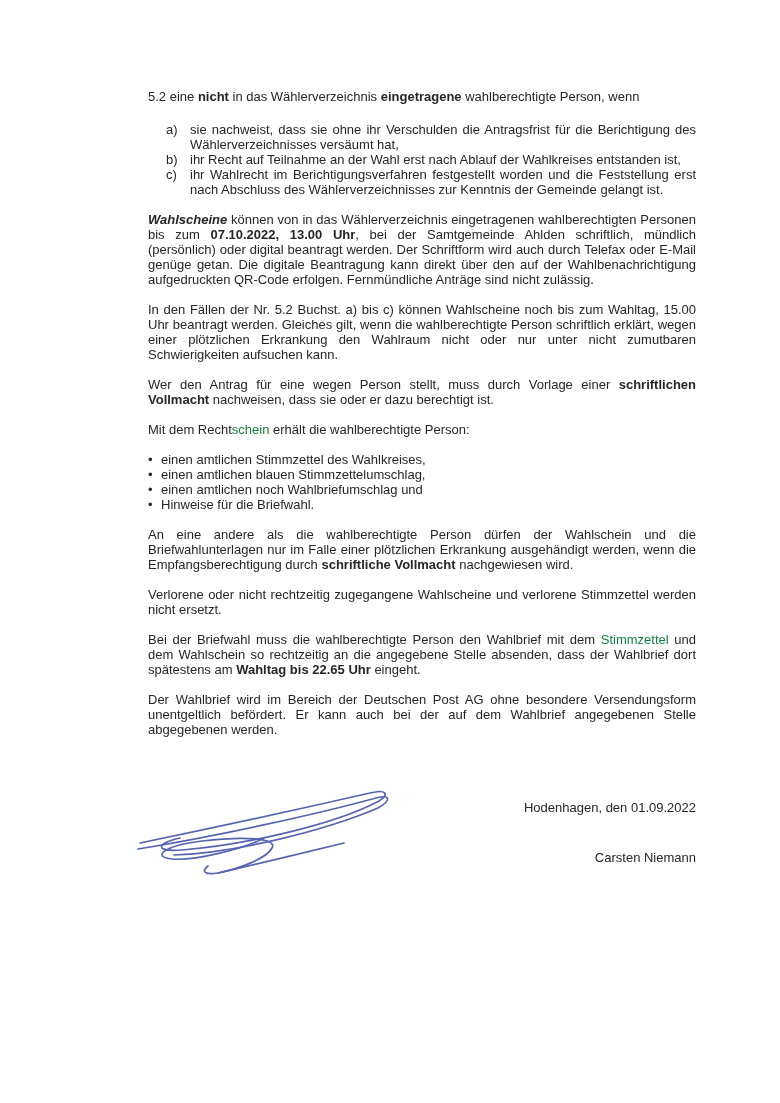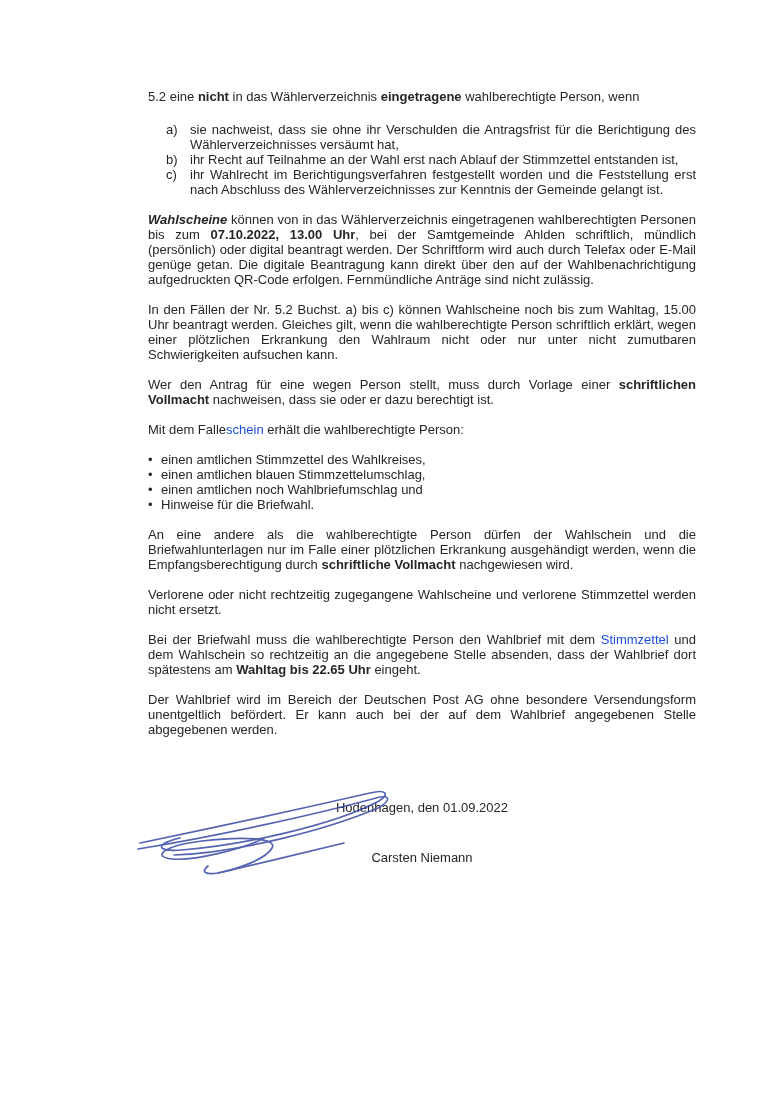--- a/index.html
+++ b/index.html
@@ -18,36 +18,36 @@
   }
   .content {
     position:absolute; left:135px; top:89px; width:548px;
     font-size:13px; line-height:15px;
     color:#262626;
   }
   .para { margin:0 0 15px 0; text-align:justify; }
   .intro { margin-bottom:18px; text-align:left; }
   .b { font-weight:bold; }
   .bi { font-weight:bold; font-style:italic; }
-  .faded { color:#1d4ed8;margin-top:24px; }
+  .faded { color:#15803d;margin-top:24px; }
 
   .abc-list { margin:0 0 15px 0; }
   .abc-item { display:flex; padding-left:18px; }
   .abc-label { width:24px; flex:none; }
   .abc-text { flex:1; text-align:justify; }
 
   .bullet-list { margin:0 0 15px 0; }
   .bullet-item { display:flex; }
   .bullet-marker { width:13px; flex:none; }
 
   .signature-block {
     margin-top:62px;
     position:relative;
     line-height:17px;
-    text-align:center;
+    text-align:right;
   }
   .sig-name { margin-top:33px; }
   .sig-svg {
     position:absolute; left:-16px; top:-14px;
     width:312px; height:112px;
     pointer-events:none;
   }
   .sig-svg path {
     fill:none;
     stroke-linecap:round;
@@ -62,35 +62,35 @@
 
     <p class="para intro"><span>5.2 eine </span><span class="b">nicht</span><span> in das Wählerverzeichnis </span><span class="b">eingetragene</span><span> wahlberechtigte Person, wenn</span></p>
 
     <div class="abc-list">
       <div class="abc-item">
         <span class="abc-label">a)</span>
         <span class="abc-text">sie nachweist, dass sie ohne ihr Verschulden die Antragsfrist für die Berichtigung des Wählerverzeichnisses versäumt hat,</span>
       </div>
       <div class="abc-item">
         <span class="abc-label">b)</span>
-        <span class="abc-text">ihr Recht auf Teilnahme an der Wahl erst nach Ablauf der Stimmzettel entstanden ist,</span>
+        <span class="abc-text">ihr Recht auf Teilnahme an der Wahl erst nach Ablauf der Wahlkreises entstanden ist,</span>
       </div>
       <div class="abc-item">
         <span class="abc-label">c)</span>
         <span class="abc-text">ihr Wahlrecht im Berichtigungsverfahren festgestellt worden und die Feststellung erst nach Abschluss des Wählerverzeichnisses zur Kenntnis der Gemeinde gelangt ist.</span>
       </div>
     </div>
 
     <p class="para"><span class="bi">Wahlscheine</span><span> können von in das Wählerverzeichnis eingetragenen wahlberechtigten Personen bis zum </span><span class="b">07.10.2022, 13.00 Uhr</span><span>, bei der Samtgemeinde Ahlden schriftlich, mündlich (persönlich) oder digital beantragt werden. Der Schriftform wird auch durch Telefax oder E-Mail genüge getan. Die digitale Beantragung kann direkt über den auf der Wahlbenachrichtigung aufgedruckten QR-Code erfolgen. Fernmündliche Anträge sind nicht zulässig.</span></p>
 
     <p class="para"><span>In den Fällen der Nr. 5.2 Buchst. a) bis c) können Wahlscheine noch bis zum Wahltag, 15.00 Uhr beantragt werden. Gleiches gilt, wenn die wahlberechtigte Person schriftlich erklärt, wegen einer plötzlichen Erkrankung den Wahlraum nicht oder nur unter nicht zumutbaren Schwierigkeiten aufsuchen kann.</span></p>
 
     <p class="para"><span>Wer den Antrag für eine wegen Person stellt, muss durch Vorlage einer </span><span class="b">schriftlichen Vollmacht</span><span> nachweisen, dass sie oder er dazu berechtigt ist.</span></p>
 
-    <p class="para"><span>Mit dem Falle</span><span class="faded">schein</span><span> erhält die wahlberechtigte Person:</span></p>
+    <p class="para"><span>Mit dem Recht</span><span class="faded">schein</span><span> erhält die wahlberechtigte Person:</span></p>
 
     <div class="bullet-list">
       <div class="bullet-item">
         <span class="bullet-marker">•</span>
         <span>einen amtlichen Stimmzettel des Wahlkreises,</span>
       </div>
       <div class="bullet-item">
         <span class="bullet-marker">•</span>
         <span>einen amtlichen blauen Stimmzettelumschlag,</span>
       </div>

